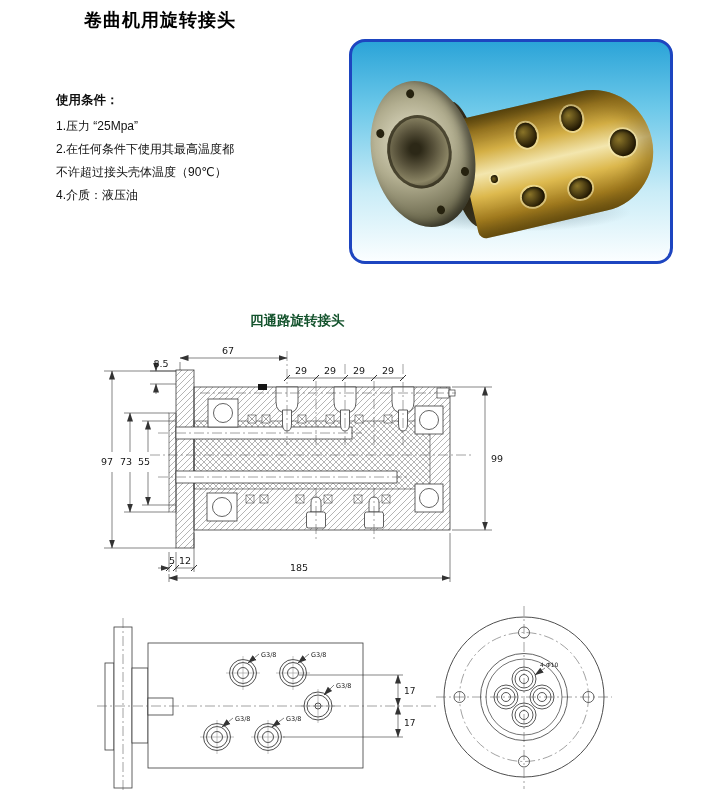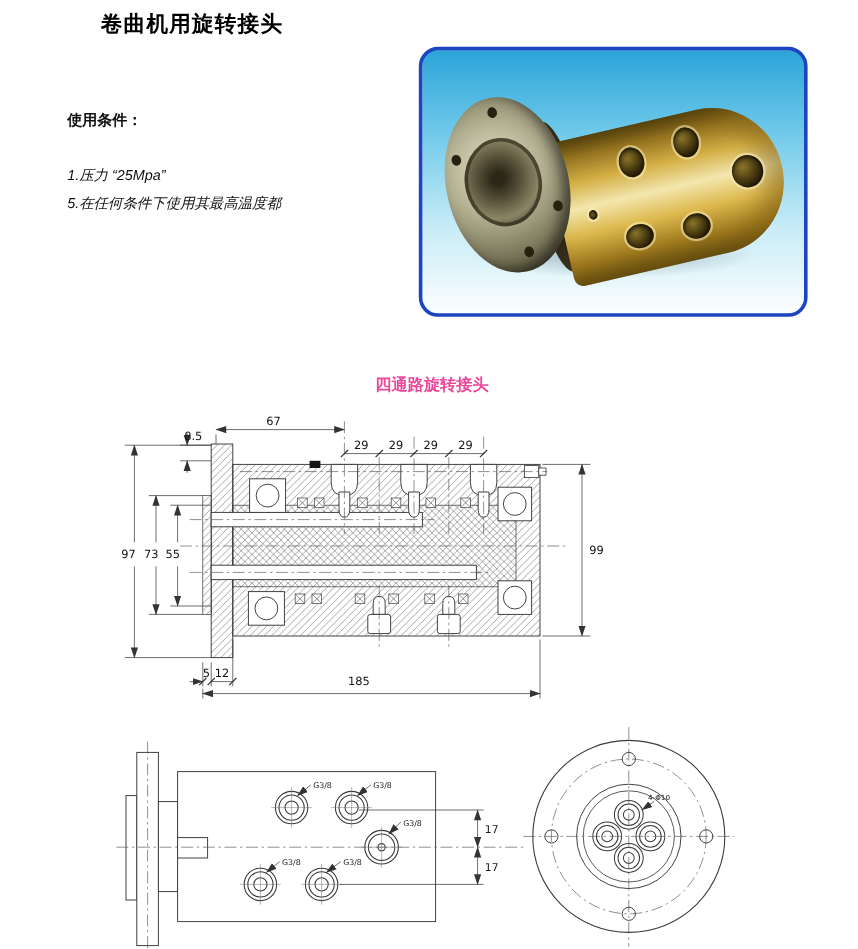--- a/index.html
+++ b/index.html
@@ -6,22 +6,22 @@
   body{
     width:715px;height:791px;position:relative;background:#ffffff;
     font-family:"Liberation Sans","DejaVu Sans",sans-serif;color:#111;
     overflow:hidden;
   }
   .page-title{
     position:absolute;left:56px;top:8px;font-size:18px;font-weight:bold;
     letter-spacing:1px;color:#000;margin-left:28px;
   }
   .conditions{position:absolute;left:56px;top:92px;width:260px;}
-  .conditions .cond-head{font-size:12.5px;font-weight:bold;margin:0 0 26px 0;}
-  .conditions .cond-line{font-size:12px;line-height:23px;margin:0;font-style:italic;}
+  .conditions .cond-head{font-size:12.5px;font-weight:bold;margin:0 0 6px 0;}
+  .conditions .cond-line{font-size:12px;line-height:23px;margin:0;}
   
   .photo{
     position:absolute;left:349px;top:39px;width:318px;height:219px;
     border:3px solid #1d45c0;border-radius:16px;overflow:hidden;
     background:linear-gradient(180deg,#2ba4d8 0%,#6cc8e9 30%,#c9ecf7 68%,#fbfeff 100%);
   }
   .photo .shadow{
     position:absolute;left:40px;top:150px;width:240px;height:40px;border-radius:50%;
     background:radial-gradient(ellipse at center,rgba(40,60,70,.35),rgba(40,60,70,0) 70%);
   }
@@ -57,35 +57,37 @@
   .photo .flange-hub{
     position:absolute;left:16px;top:34px;width:64px;height:74px;border-radius:50%;
     background:radial-gradient(circle at 45% 45%,#2c2817 10%,#57513a 34%,#8b8565 62%,#403c2a 88%);
     box-shadow:inset 0 0 0 3px rgba(25,22,10,.55);
   }
   .photo .fhole{position:absolute;width:8px;height:9px;border-radius:50%;background:#26220f;}
   .photo .f1{left:48px;top:8px;} .photo .f2{left:10px;top:40px;}
   .photo .f3{left:52px;top:128px;} .photo .f4{left:84px;top:96px;}
   
   .drawing-title{
-    position:absolute;left:250px;top:312px;width:220px;text-align:center;
-    font-size:13.5px;font-weight:bold;color:#ec4899;
+    position:absolute;left:250px;top:312px;width:220px;text-align:left;
+    font-size:13.5px;font-weight:bold;color:#14532d;
   }
   svg text{font-family:"DejaVu Sans","Liberation Sans",sans-serif;fill:#161616;}
   .svg-abs{position:absolute;}
 </style>
 </head>
 <body>
 
 <div class="page-title">卷曲机用旋转接头</div>
 
 <div class="conditions">
   <p class="cond-head">使用条件：</p>
   <p class="cond-line">1.压力 “25Mpa”</p>
-  <p class="cond-line">5.在任何条件下使用其最高温度都</p>
+  <p class="cond-line">2.在任何条件下使用其最高温度都</p>
+  <p class="cond-line">不许超过接头壳体温度（90℃）</p>
+  <p class="cond-line">4.介质：液压油</p>
 </div>
 
 <div class="photo">
   <div class="shadow"></div>
   <div class="neck"></div>
   <div class="cyl">
     <div class="hole h1"></div>
     <div class="hole h2"></div>
     <div class="hole h3"></div>
     <div class="hole h4"></div>

